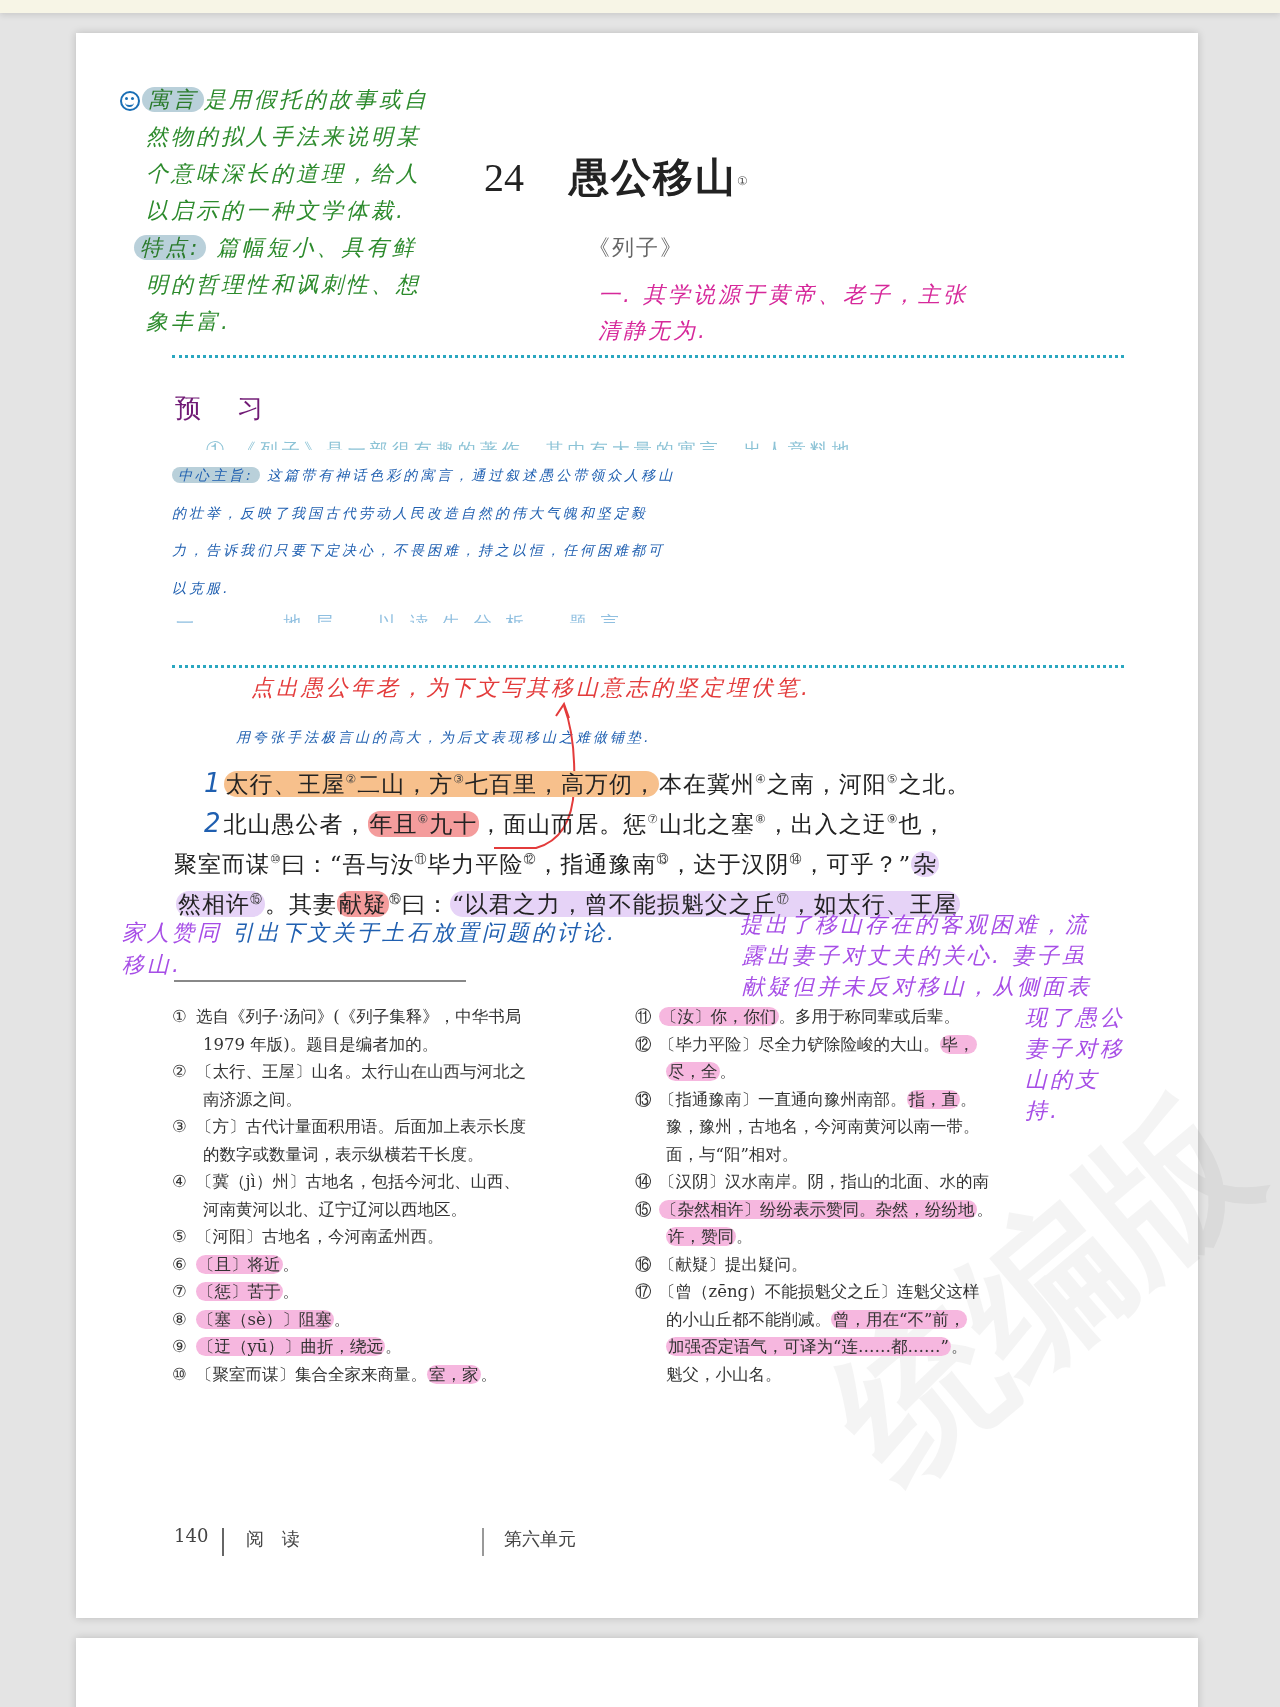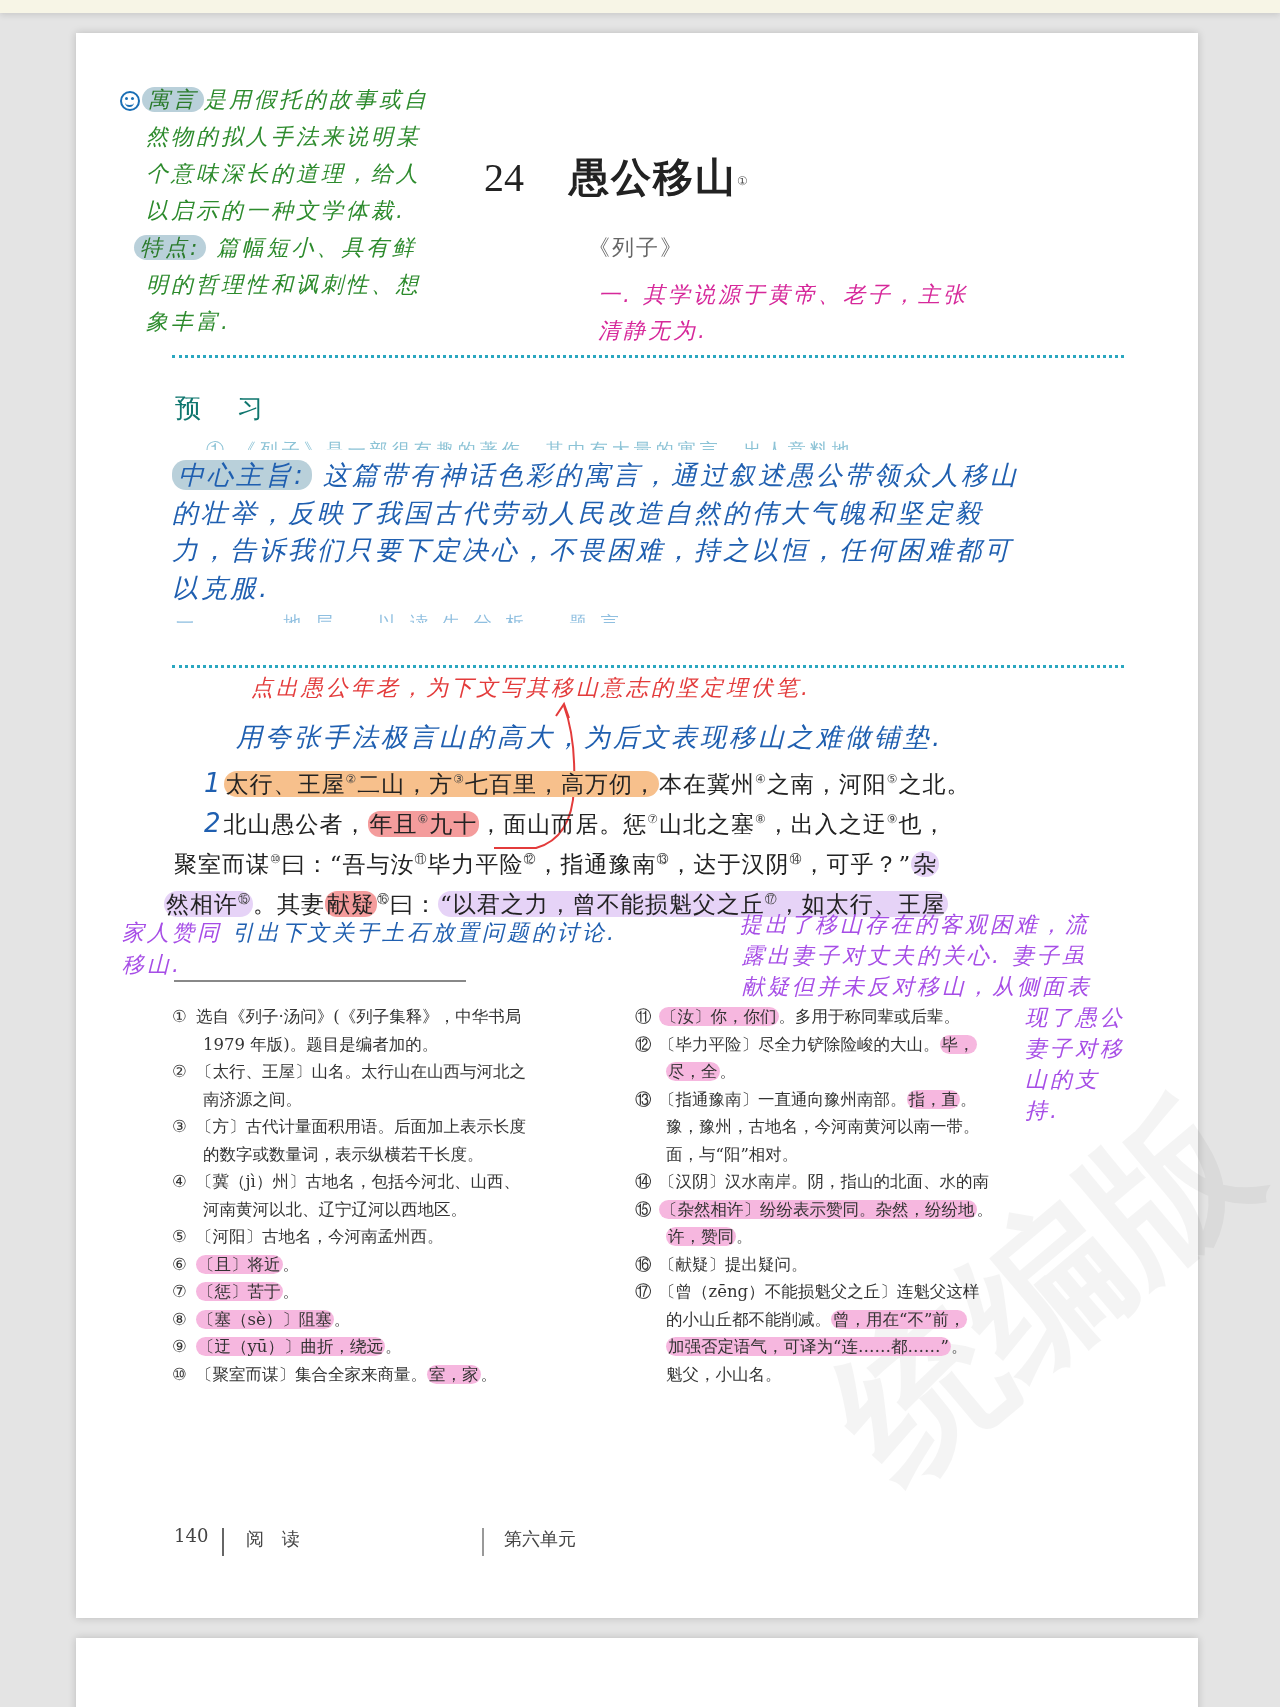--- a/index.html
+++ b/index.html
@@ -11,39 +11,39 @@
   .page { position: absolute; left: 76px; width: 1122px; background: #fff; box-shadow: 0 0 8px rgba(0,0,0,0.18); }
   .page1 { top: 33px; height: 1585px; }
   .page2 { top: 1638px; height: 100px; }
 
   .abs { position: absolute; }
 
   
   .hw { font-family: "DejaVu Sans", "Liberation Sans", sans-serif; font-style: italic; letter-spacing: 3px; white-space: nowrap; }
   .hw-green { color: #2d8b2d; font-size: 22px; line-height: 37px; }
   .hw-magenta { color: #d6289a; font-size: 22px; line-height: 36px; }
-  .hw-blue { color: #1f5fb0; font-size: 26px; line-height: 37.5px; }
+  .hw-blue { color: #1f5fb0; font-size: 14px; line-height: 37.5px; }
   .hw-red { color: #e33b3b; font-size: 22px; }
   .hw-purple { color: #a64de6; font-size: 22px; line-height: 31px; }
   .tag-pill { background: #b9d0da; border-radius: 14px; padding: 0 6px; color: #2a7a2a; }
   .tag-pill-blue { background: #b9d0da; border-radius: 14px; padding: 0 6px; color: #1f5fb0; }
 
   .smiley { display: inline-block; width: 20px; height: 20px; border: 2.5px solid #1a6fb5; border-radius: 50%; position: relative; vertical-align: middle; margin-right: 2px; }
   .smiley::before { content: ""; position: absolute; left: 3px; top: 4px; width: 3px; height: 3px; background: #1a6fb5; border-radius: 50%; box-shadow: 6px 0 0 #1a6fb5; }
   .smiley::after { content: ""; position: absolute; left: 3px; top: 7px; width: 9px; height: 5px; border-bottom: 2px solid #1a6fb5; border-radius: 0 0 6px 6px; }
 
   
   .title-num { font-family: Liberation Serif, serif; font-size: 40px; color: #222; }
   .title-text { font-family: "DejaVu Serif", serif; font-size: 40px; color: #222; font-weight: bold; letter-spacing: 2px; }
   .sup { font-size: 12px; vertical-align: super; color: #555; }
   .source { font-size: 22px; color: #666; letter-spacing: 2px; }
 
   .dotline { height: 0; border-top: 3px dotted #2aa7c0; }
 
-  .preview-title { font-size: 26px; color: #0f766e; letter-spacing: 14px; font-family: "DejaVu Sans", sans-serif; }
+  .preview-title { font-size: 26px; color: #701a75; letter-spacing: 14px; font-family: "DejaVu Sans", sans-serif; }
   .ghost-line { font-size: 18px; color: #8cc3d6; letter-spacing: 4px; white-space: nowrap; overflow: hidden; height: 12px; }
 
   
   .main { font-size: 23px; color: #222; line-height: 38px; white-space: nowrap; letter-spacing: 1px; }
   .hl-orange { background: #f7c08c; border-radius: 16px; padding: 0 2px; }
   .hl-red { background: #f49c9c; border-radius: 12px; padding: 0 2px; }
   .hl-lilac { background: #e6d3f7; border-radius: 16px; padding: 0 2px; }
   .para-num { font-family: "DejaVu Sans", sans-serif; color: #1f5fb0; font-style: italic; font-size: 26px; margin-right: 2px; }
   .circ { font-size: 12px; vertical-align: super; color: #444; }
 
@@ -117,21 +117,21 @@
   </div>
 
   <div class="abs main" style="left:128px; top:767px;">
     <span class="para-num">2</span><span>北山愚公者，</span><span class="hl-red"><span>年且</span><span class="circ">⑥</span><span>九十</span></span><span>，面山而居。惩</span><span class="circ">⑦</span><span>山北之塞</span><span class="circ">⑧</span><span>，出入之迂</span><span class="circ">⑨</span><span>也，</span>
   </div>
 
   <div class="abs main" style="left:98px; top:807px;">
     <span>聚室而谋</span><span class="circ">⑩</span><span>曰：“吾与汝</span><span class="circ">⑪</span><span>毕力平险</span><span class="circ">⑫</span><span>，指通豫南</span><span class="circ">⑬</span><span>，达于汉阴</span><span class="circ">⑭</span><span>，可乎？”</span><span class="hl-lilac">杂</span>
   </div>
 
-  <div class="abs main" style="left:88px; top:847px;">
+  <div class="abs main" style="left:100px; top:847px;">
     <span class="hl-lilac"><span>然相许</span><span class="circ">⑮</span></span><span>。其妻</span><span class="hl-red"><span>献疑</span></span><span class="circ">⑯</span><span>曰：</span><span class="hl-lilac"><span>“以君之力，曾不能损魁父之丘</span><span class="circ">⑰</span><span>，如太行、王屋</span></span>
   </div>
 
   <div class="abs hw hw-purple" style="left:46px; top:884px;"><span>家人赞同</span><span style="color:#1f5fb0"> 引出下文关于土石放置问题的讨论.</span></div>
   <div class="abs hw hw-purple" style="left:46px; top:916px;">移山.</div>
 
   <div class="abs hw hw-purple" style="left:664px; top:876px;">
     <div>提出了移山存在的客观困难，流</div>
     <div style="padding-left:2px">露出妻子对丈夫的关心. 妻子虽</div>
     <div style="padding-left:2px">献疑但并未反对移山，从侧面表</div>

